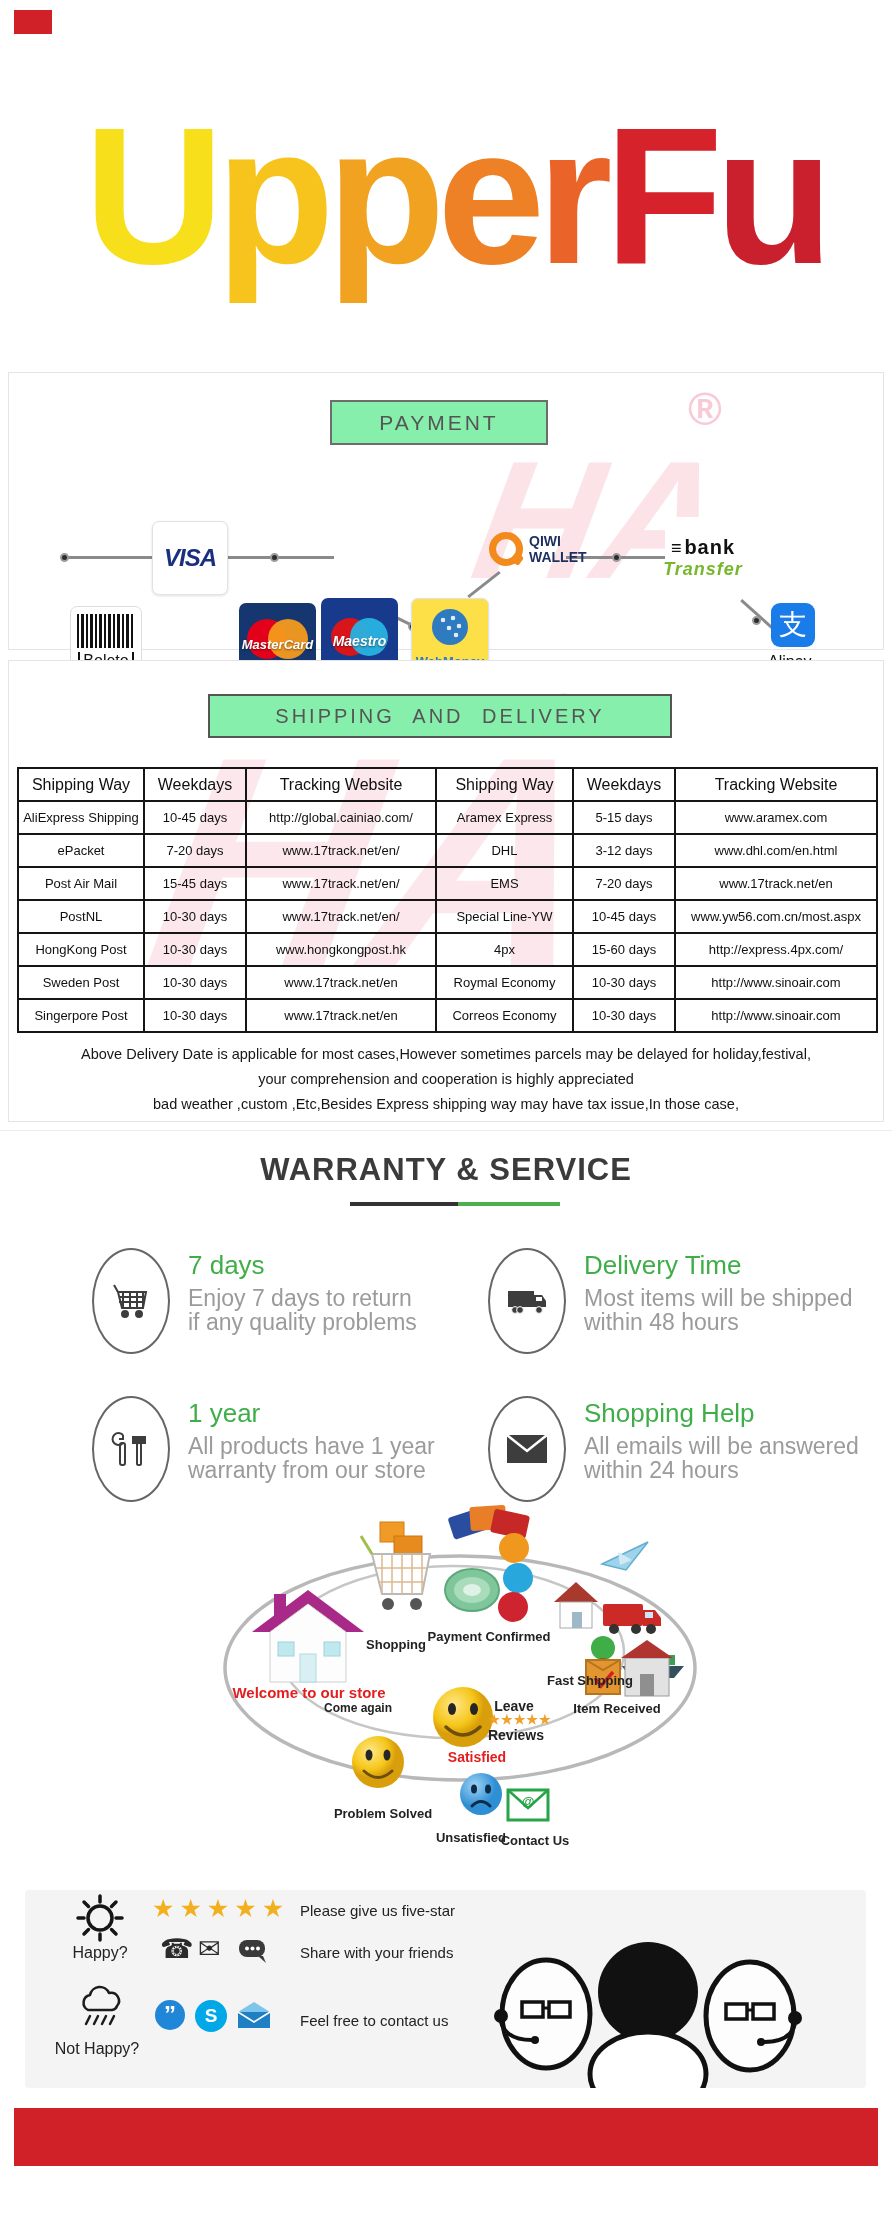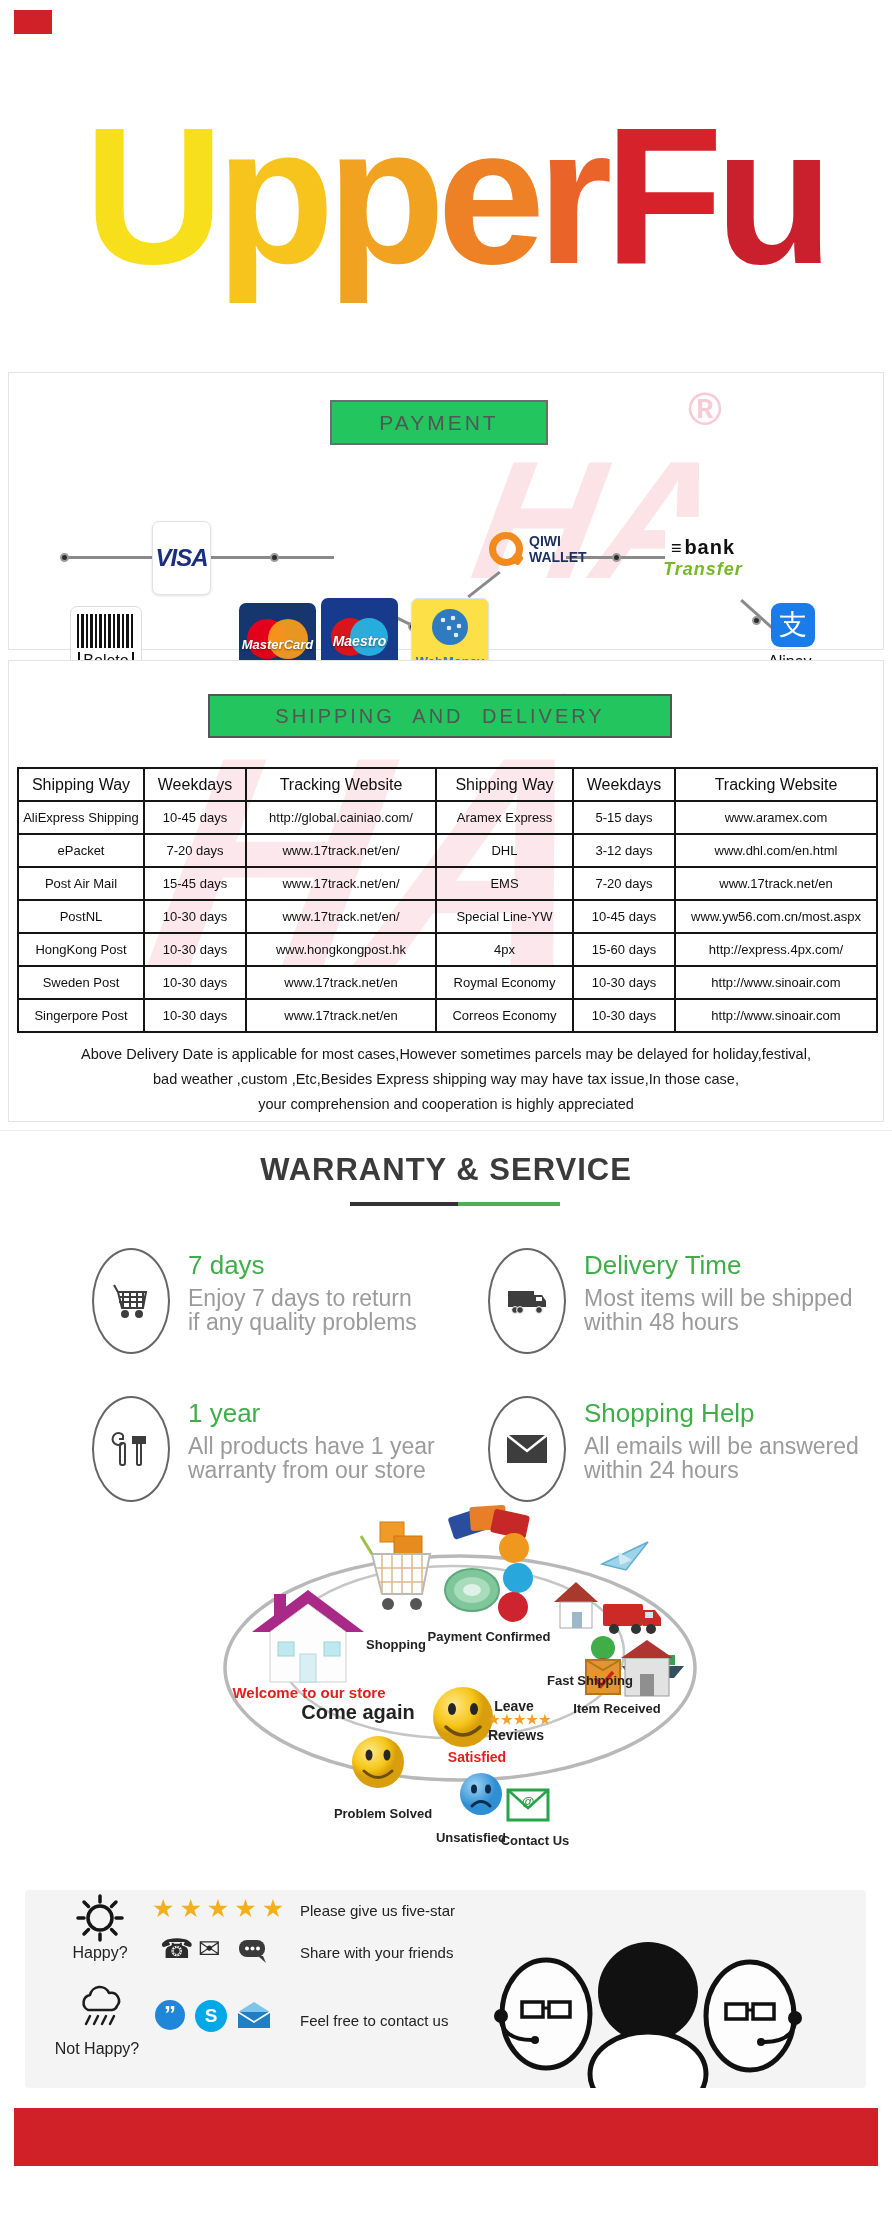--- a/index.html
+++ b/index.html
@@ -9,21 +9,21 @@
   .ctr { transform:translateX(-50%); white-space:nowrap; }
 
   
   .logo { left:84px; top:96px; font-size:194px; font-weight:bold; letter-spacing:-8px; line-height:200px; }
 
   
   .frame { background:#fff; border:1px solid #e4e4e4; }
   .wm { color:#fad2da; font-weight:bold; font-style:italic; transform:skewX(-10deg); opacity:.6; line-height:1; pointer-events:none; }
   .wm-reg { color:#f7bece; font-weight:bold; opacity:.8; line-height:1; }
 
-  .title-box { border:2px solid #6d6d6d; background:#22c55e; display:flex; align-items:center; justify-content:center;
+  .title-box { border:2px solid #6d6d6d; background:#86efac; display:flex; align-items:center; justify-content:center;
                color:#555; letter-spacing:3px; }
 
   
   .pm-line { background:#8a8a8a; height:3px; }
   .pm-dot { width:9px; height:9px; border-radius:50%; background:#2d2d2d; border:2px solid #9c9c9c; }
   .card { border-radius:7px; display:flex; align-items:center; justify-content:center; }
   .visa-card { background:#fff; border:1px solid #e2e2e2; box-shadow:0 1px 3px rgba(0,0,0,.12); }
   .visa-txt { font-style:italic; font-weight:bold; font-size:24px; color:#1a2f7d; letter-spacing:-1px; }
   .boleto { background:#fff; border:1px solid #ddd; flex-direction:column; gap:4px; }
   .barcode { width:58px; height:34px; background:repeating-linear-gradient(90deg,#111 0 2px,#fff 2px 4px,#111 4px 7px,#fff 7px 9px); }
@@ -116,21 +116,21 @@
   <div class="abs pm-line" style="left:356px; top:612px; width:64px; transform:rotate(26deg);"></div>
   <div class="abs pm-line" style="left:414px; top:614px; width:46px; transform:rotate(-32deg);"></div>
   <div class="abs pm-line" style="left:464px; top:583px; width:40px; transform:rotate(-38deg);"></div>
   <div class="abs pm-line" style="left:733px; top:620px; width:64px; transform:rotate(42deg);"></div>
   <div class="abs pm-dot" style="left:60px; top:553px;"></div>
   <div class="abs pm-dot" style="left:270px; top:553px;"></div>
   <div class="abs pm-dot" style="left:612px; top:553px;"></div>
   <div class="abs pm-dot" style="left:408px; top:622px;"></div>
   <div class="abs pm-dot" style="left:752px; top:616px;"></div>
 
-  <div class="abs card visa-card" style="left:152px; top:521px; width:59px; height:74px;">
+  <div class="abs card visa-card" style="left:152px; top:521px; width:76px; height:74px;">
     <span class="visa-txt">VISA</span>
   </div>
   <div class="abs card boleto" style="left:70px; top:606px; width:72px; height:72px;">
     <div class="barcode"></div>
     <span class="boleto-txt">Boleto</span>
   </div>
   <div class="abs card mc" style="left:239px; top:603px; width:77px; height:82px;">
     <div class="c1"></div>
     <div class="c2"></div>
     <span class="t">MasterCard</span>
@@ -244,22 +244,22 @@
       <td>www.17track.net/en</td>
       <td>Correos Economy</td>
       <td>10-30 days</td>
       <td>http://www.sinoair.com</td>
     </tr>
   </tbody>
     </table>
 
   <div class="abs notes" style="left:0; top:1042px;">
     <div>Above Delivery Date is applicable for most cases,However sometimes parcels may be delayed for holiday,festival,</div>
+    <div>your comprehension and cooperation is highly appreciated</div>
     <div>bad weather ,custom ,Etc,Besides Express shipping way may have tax issue,In those case,</div>
-    <div>your comprehension and cooperation is highly appreciated</div>
   </div>
 
   <div class="abs" style="left:0; top:1130px; width:892px; height:1px; background:#ececec;"></div>
   <div class="abs ctr w-title" style="left:446px; top:1152px;">WARRANTY &amp; SERVICE</div>
   <div class="abs" style="left:350px; top:1202px; width:108px; height:4px; background:#333;"></div>
   <div class="abs" style="left:458px; top:1202px; width:102px; height:4px; background:#4caf50;"></div>
 
   <div class="abs w-item" style="left:92px; top:1248px;">
     <div class="w-circle">
       <svg width="42" height="42" viewBox="0 0 42 42" fill="none" stroke="#3d3d3d" stroke-width="2">
@@ -424,21 +424,21 @@
       <path d="M368 300 L388 318 L408 300" fill="none" stroke="#27a348" stroke-width="2.5"></path>
       <text x="388" y="316" font-size="13" fill="#27a348" text-anchor="middle" font-weight="bold">@</text>
     </g>
   </svg>
 
   <div class="abs ctr fl" style="left:396px; top:1637px;">Shopping</div>
   <div class="abs ctr fl" style="left:489px; top:1629px;">Payment Confirmed</div>
   <div class="abs ctr fl" style="left:590px; top:1673px;">Fast Shipping</div>
   <div class="abs ctr fl" style="left:617px; top:1701px;">Item Received</div>
   <div class="abs ctr fl fl-red" style="left:309px; top:1684px; font-size:15px;">Welcome to our store</div>
-  <div class="abs ctr fl" style="left:358px; top:1701px; font-size:20px;">Come again</div>
+  <div class="abs ctr fl" style="left:358px; top:1701px; font-size:12px;">Come again</div>
   <div class="abs ctr fl" style="left:514px; top:1698px; font-size:14px;">Leave</div>
   <div class="abs ctr fl-stars" style="left:520px; top:1712px; font-size:13px;">★★★★★</div>
   <div class="abs ctr fl" style="left:516px; top:1727px; font-size:14px;">Reviews</div>
   <div class="abs ctr fl fl-red" style="left:477px; top:1749px; font-size:14px;">Satisfied</div>
   <div class="abs ctr fl" style="left:383px; top:1806px;">Problem Solved</div>
   <div class="abs ctr fl" style="left:471px; top:1830px;">Unsatisfied</div>
   <div class="abs ctr fl" style="left:535px; top:1833px;">Contact Us</div>
 
   <div class="abs fb-box" style="left:25px; top:1890px; width:841px; height:198px;"></div>
 

